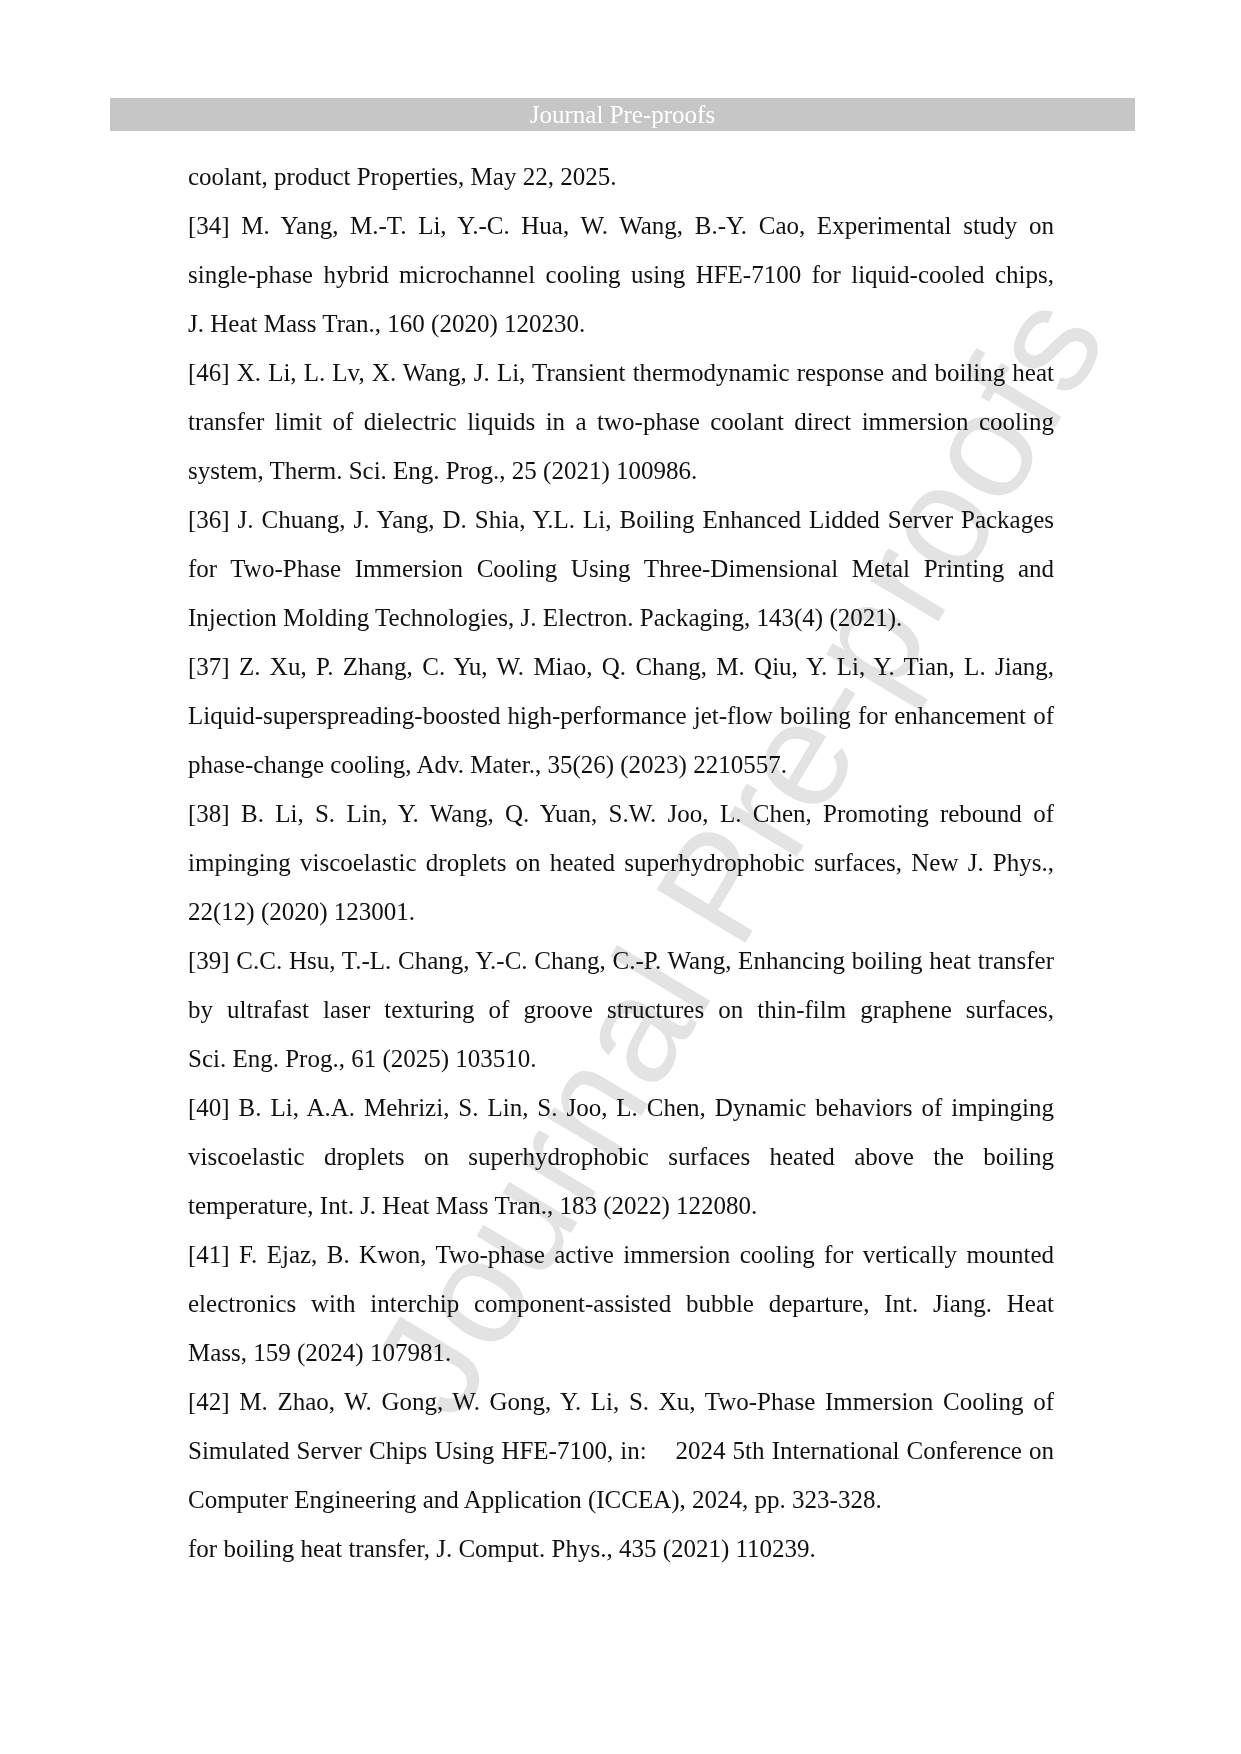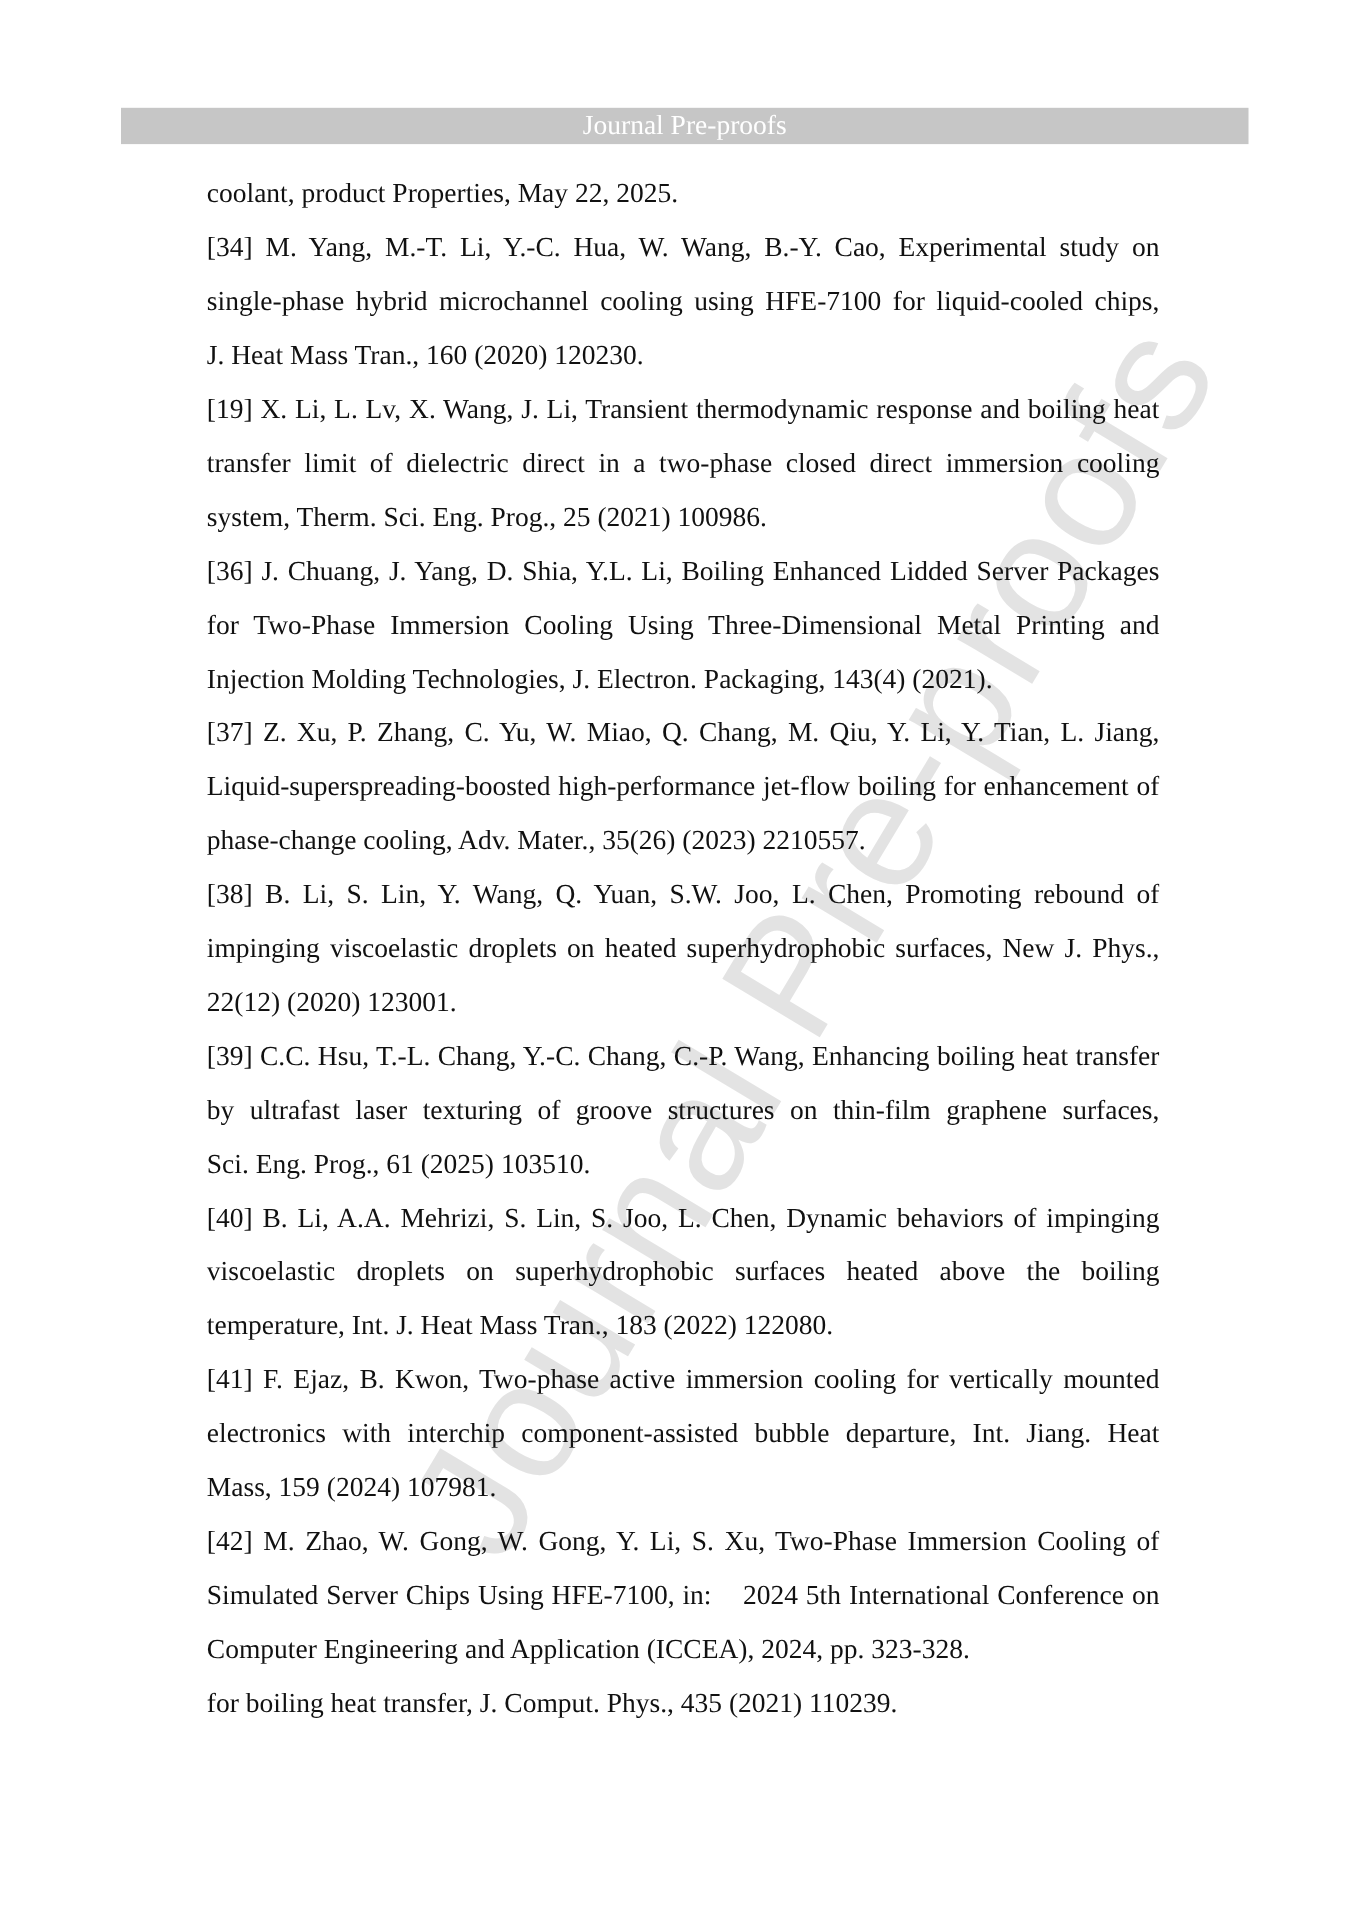--- a/index.html
+++ b/index.html
@@ -82,22 +82,22 @@
     <div class="line">coolant, product Properties, May 22, 2025.</div>
   </div>
 
   <div>
     <div class="line just">[34] M. Yang, M.-T. Li, Y.-C. Hua, W. Wang, B.-Y. Cao, Experimental study on</div>
     <div class="line just">single-phase hybrid microchannel cooling using HFE-7100 for liquid-cooled chips, Int.</div>
     <div class="line">J. Heat Mass Tran., 160 (2020) 120230.</div>
   </div>
 
   <div>
-    <div class="line just">[19] X. Li, L. Lv, X. Wang, J. Li, Transient thermodynamic response and boiling heat</div>
-    <div class="line just">transfer limit of dielectric direct in a two-phase closed direct immersion cooling</div>
+    <div class="line just">[46] X. Li, L. Lv, X. Wang, J. Li, Transient thermodynamic response and boiling heat</div>
+    <div class="line just">transfer limit of dielectric liquids in a two-phase coolant direct immersion cooling</div>
     <div class="line">system, Therm. Sci. Eng. Prog., 25 (2021) 100986.</div>
   </div>
 
   <div>
     <div class="line just">[36] J. Chuang, J. Yang, D. Shia, Y.L. Li, Boiling Enhanced Lidded Server Packages</div>
     <div class="line just">for Two-Phase Immersion Cooling Using Three-Dimensional Metal Printing and Metal</div>
     <div class="line">Injection Molding Technologies, J. Electron. Packaging, 143(4) (2021).</div>
   </div>
 
   <div>

